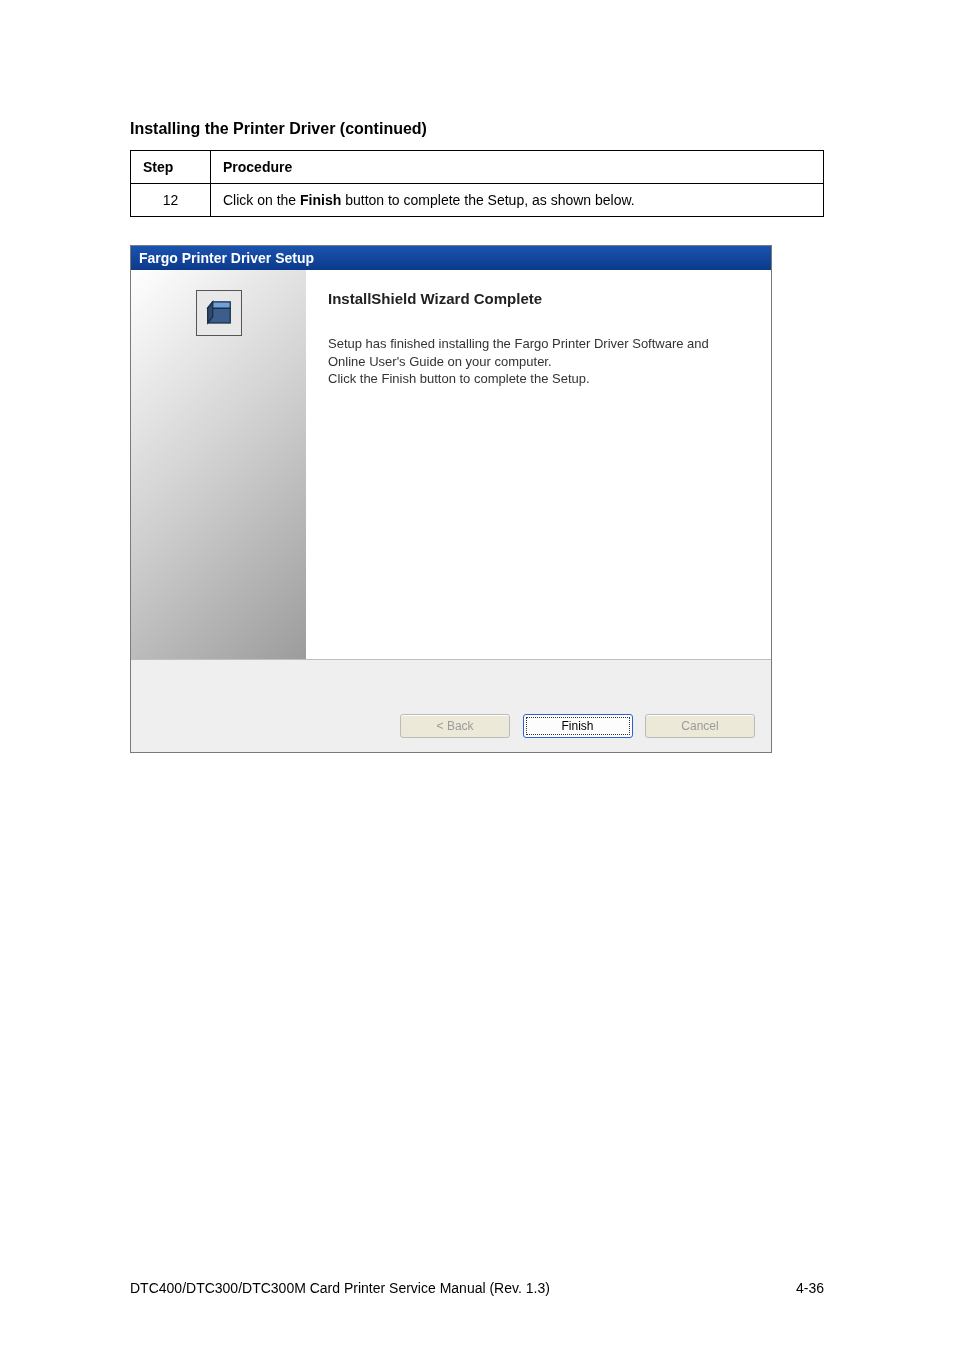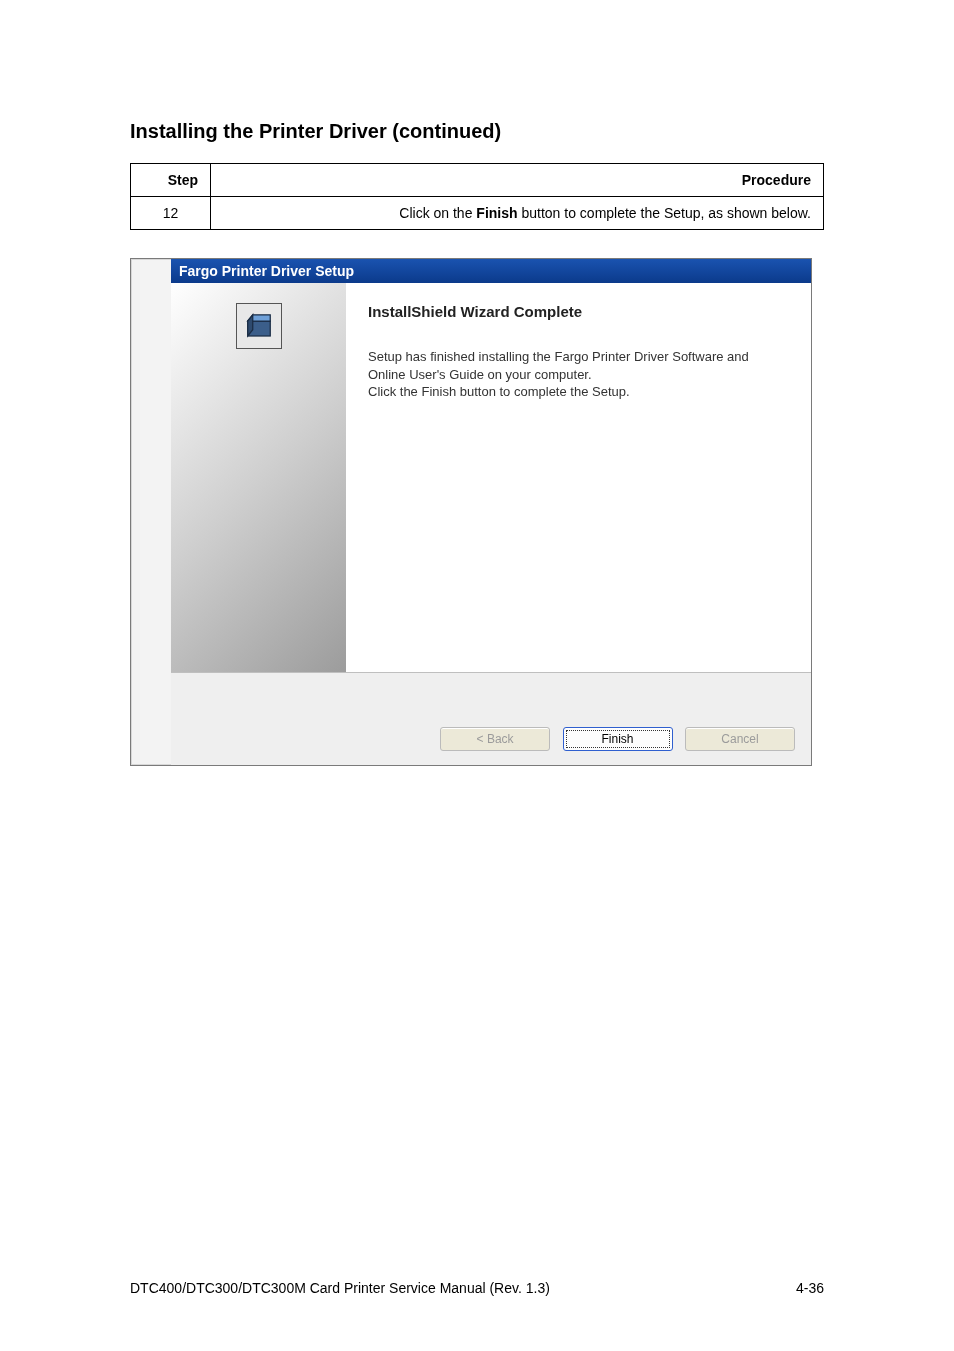--- a/index.html
+++ b/index.html
@@ -16,49 +16,48 @@
     padding: 120px 130px 40px 130px;
     position: relative;
   }
   .header-row {
     display: flex;
     justify-content: space-between;
     font-size: 14px;
     margin-bottom: 30px;
   }
   .section-title {
-    font-size: 20px;
-    font-weight: bold;
-    margin-bottom: 20px;
+    font-size: 16px;
+    font-weight: bold;
+    margin-bottom: 12px;
   }
   table.proc {
     width: 100%;
     border-collapse: collapse;
     font-size: 14px;
     margin-bottom: 28px;
   }
   table.proc th, table.proc td {
     border: 1px solid #000;
     padding: 8px 12px;
-    text-align: right;
+    text-align: left;
     vertical-align: middle;
   }
   table.proc th {
     font-weight: bold;
   }
   table.proc td.step-num { text-align: center; width: 55px; }
 
   
   .dialog {
     width: 640px;
     margin: 0;
     border: 1px solid #7a7a7a;
     background: #f3f3f3;
     box-shadow: 0 0 0 1px #d7d7d7 inset;
-    padding-left: 40px;
   }
   .titlebar {
     background: linear-gradient(#1a53b0, #0b3a8b);
     color: #fff;
     font-family: Tahoma, Arial, sans-serif;
     font-size: 14px;
     font-weight: bold;
     padding: 4px 8px;
   }
   .dialog-body {

